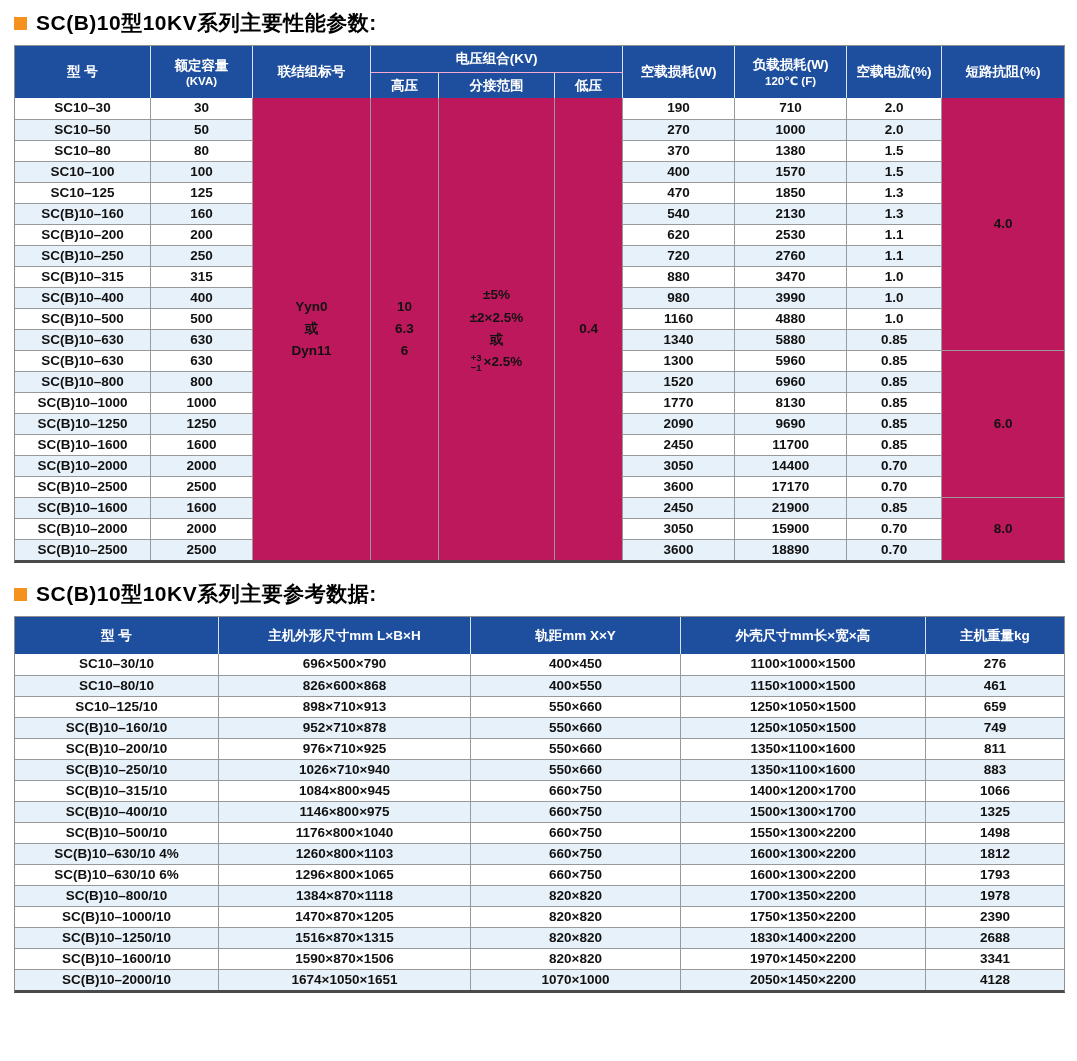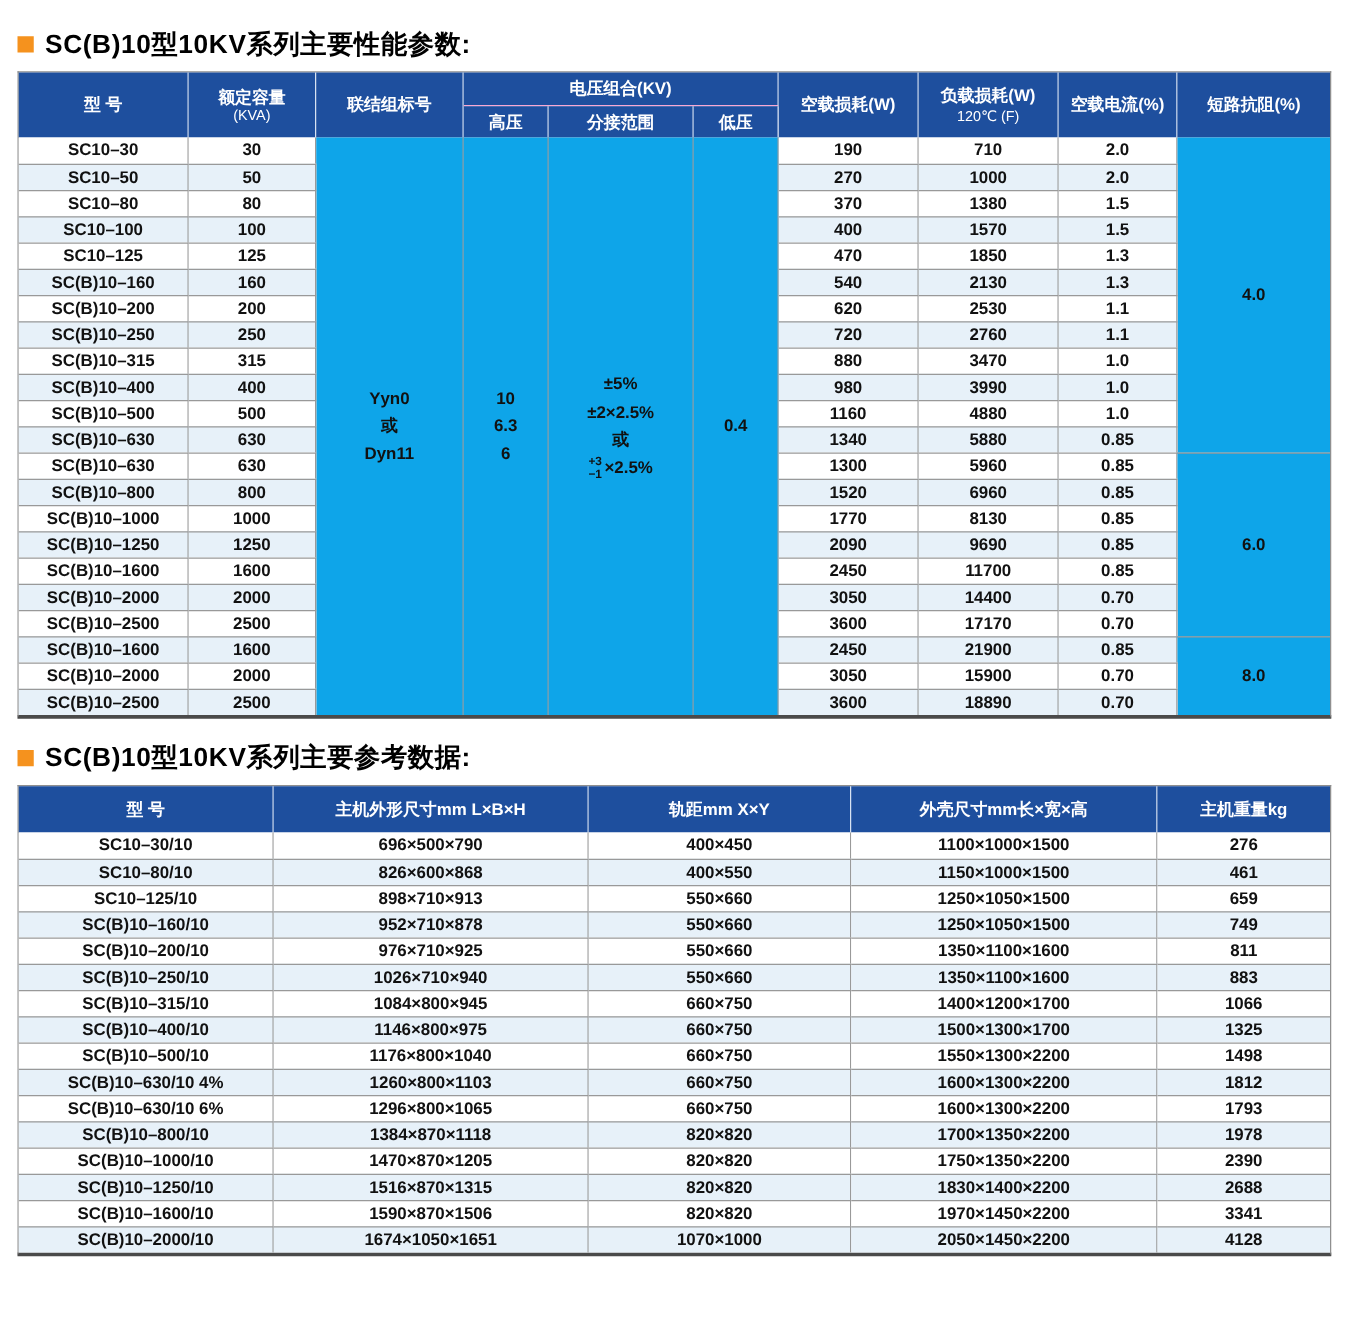--- a/index.html
+++ b/index.html
@@ -2,57 +2,57 @@
 <html><head>
 <meta charset="utf-8">
 <style>
   * { box-sizing: border-box; }
   html,body { margin:0; padding:0; background:#fff; }
   body {
     width:1077px; height:1061px;
     font-family:"Liberation Sans","DejaVu Sans",sans-serif;
     color:#1a1a1a;
   }
-  .page { padding:6px 14px 0 14px;margin-top:12px; }
+  .page { padding:6px 14px 0 14px; }
 
   .section-title {
     display:flex; align-items:center; gap:9px;
     font-size:21px; font-weight:bold; color:#000;
     margin:3px 0 8px 0; letter-spacing:0.5px;
   }
   .bullet { width:13px; height:13px; flex:0 0 13px; }
 
   table {
     border-collapse:separate; border-spacing:0; table-layout:fixed;
     width:1049px;
     border:1px solid #8f8f8f;
     border-bottom:3px solid #4a4a4a;
   }
   thead th {
     background:#1e4f9e; color:#ffffff; font-weight:bold;
     font-size:13.5px; padding:1px 2px; text-align:center; vertical-align:middle;
   }
-  thead th .sub { font-size:11.5px; font-weight:normal; }
+  thead th .sub { font-size:11.5px; font-weight:bold; }
   th.sep-r { border-right:1px solid #d7e2f2; }
   th.sep-b { border-bottom:1px solid #f9a8d4; }
   #t1 thead tr:first-child th { height:27px; }
   #t1 thead tr:last-child th { height:25px; }
   #t2 thead th { height:37px; }
 
   tbody td {
     height:21px; padding:0 2px; text-align:center; vertical-align:middle;
     font-size:13.5px; font-weight:bold; color:#111;
     border-right:1px solid #999; background:#fff;
     line-height:1.05; overflow:hidden; white-space:nowrap;
   }
   tbody td.colend { border-right:none; }
   tbody tr + tr td { border-top:1px solid #999; }
   tbody tr:nth-child(even) td:not(.merged) { background:#e7f1f9; }
 
-  td.merged { background:#0ea5e9; line-height:1.6; white-space:normal; }
+  td.merged { background:#be185d; line-height:1.6; white-space:normal; }
   td.merged div { line-height:1.65; }
   .stack {
     display:inline-flex; flex-direction:column; justify-content:center;
     font-size:9.5px; line-height:1.05; vertical-align:middle;
     margin-right:2px; font-weight:bold;
   }
   .gap2 { height:14px; }
 </style>
 </head>
 <body>

